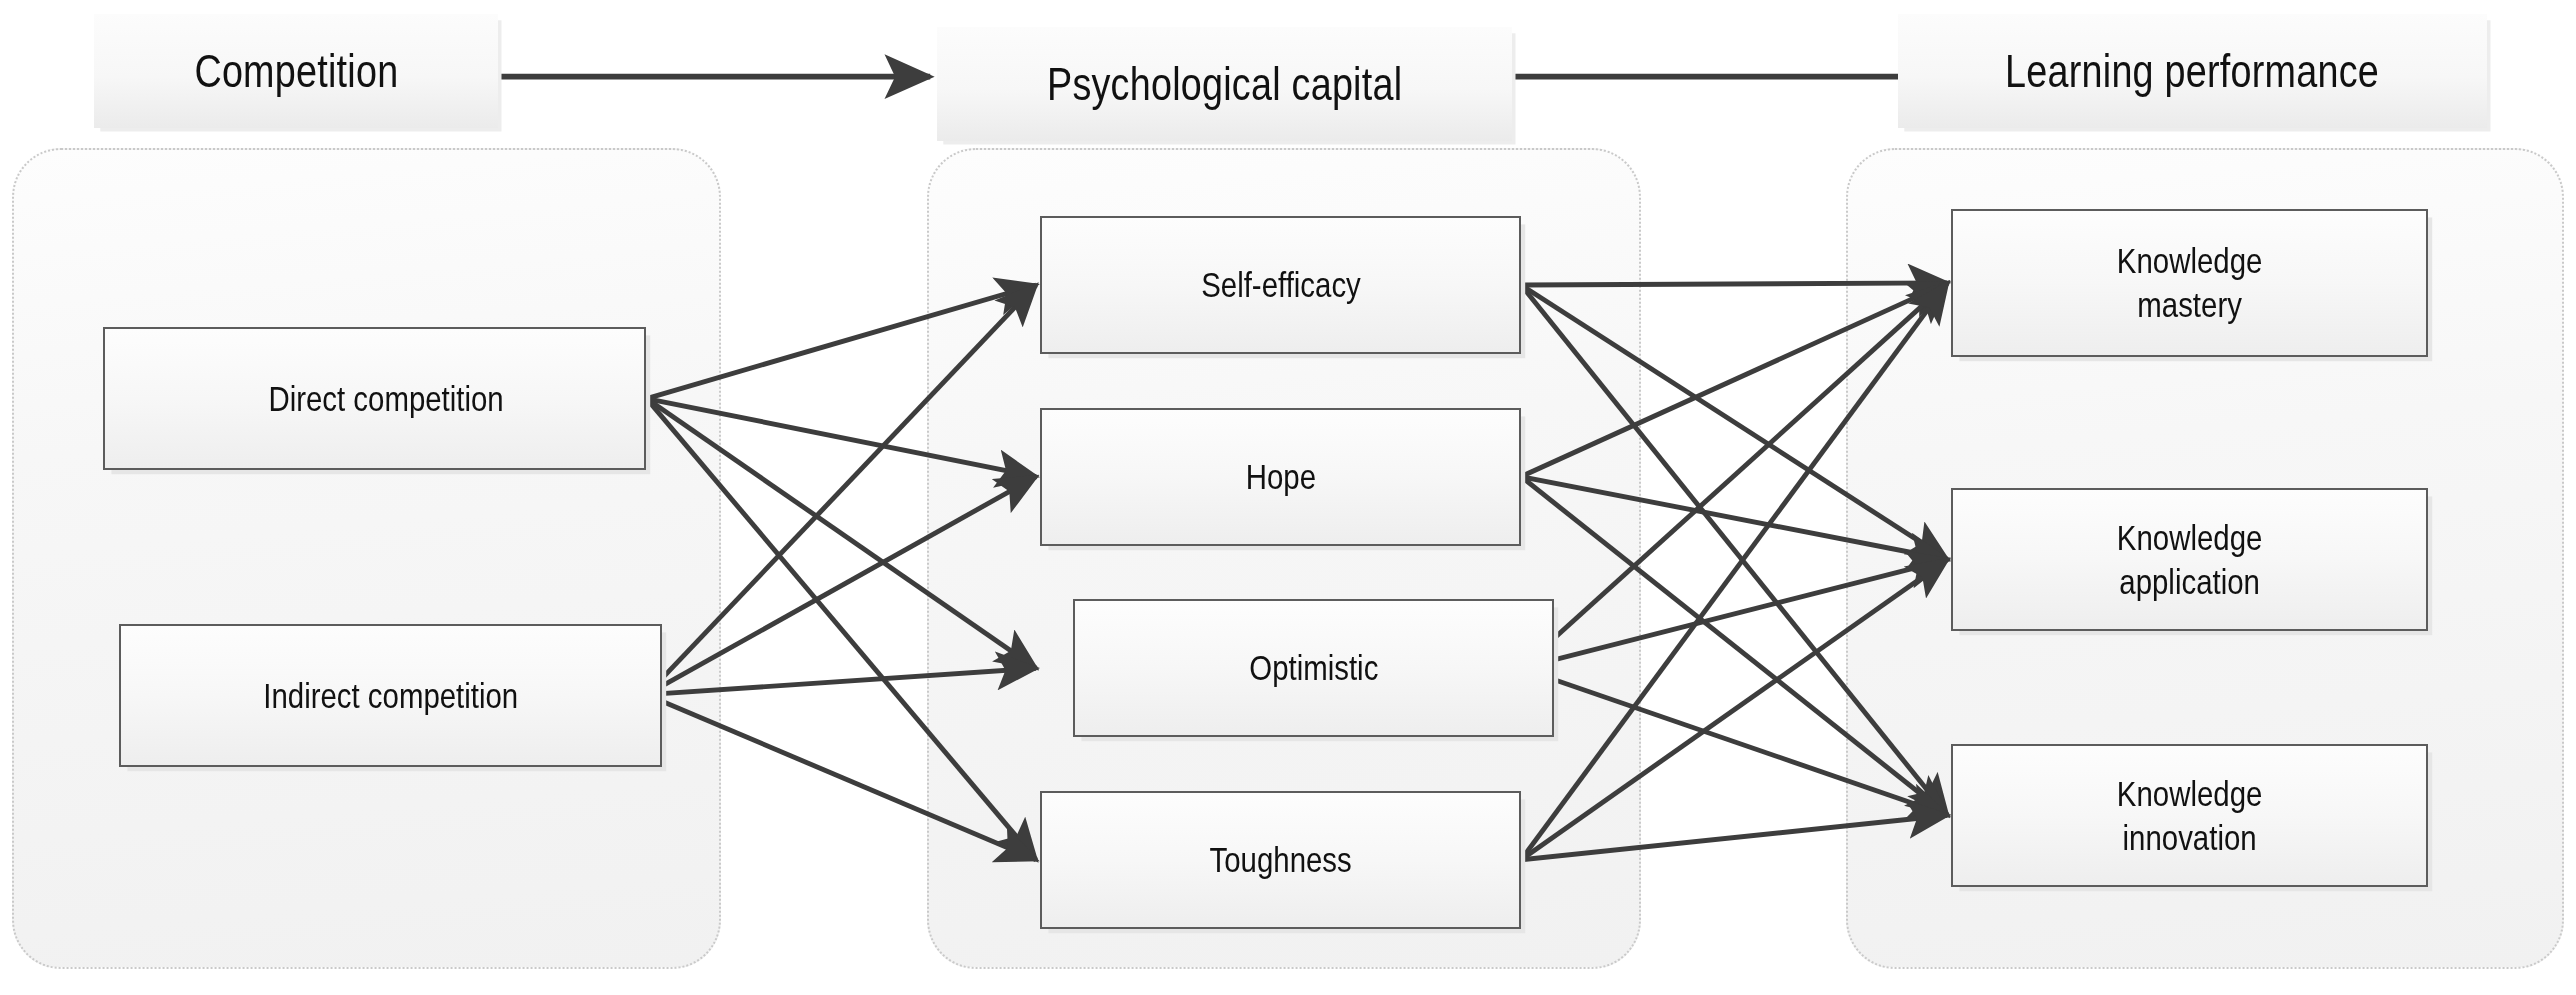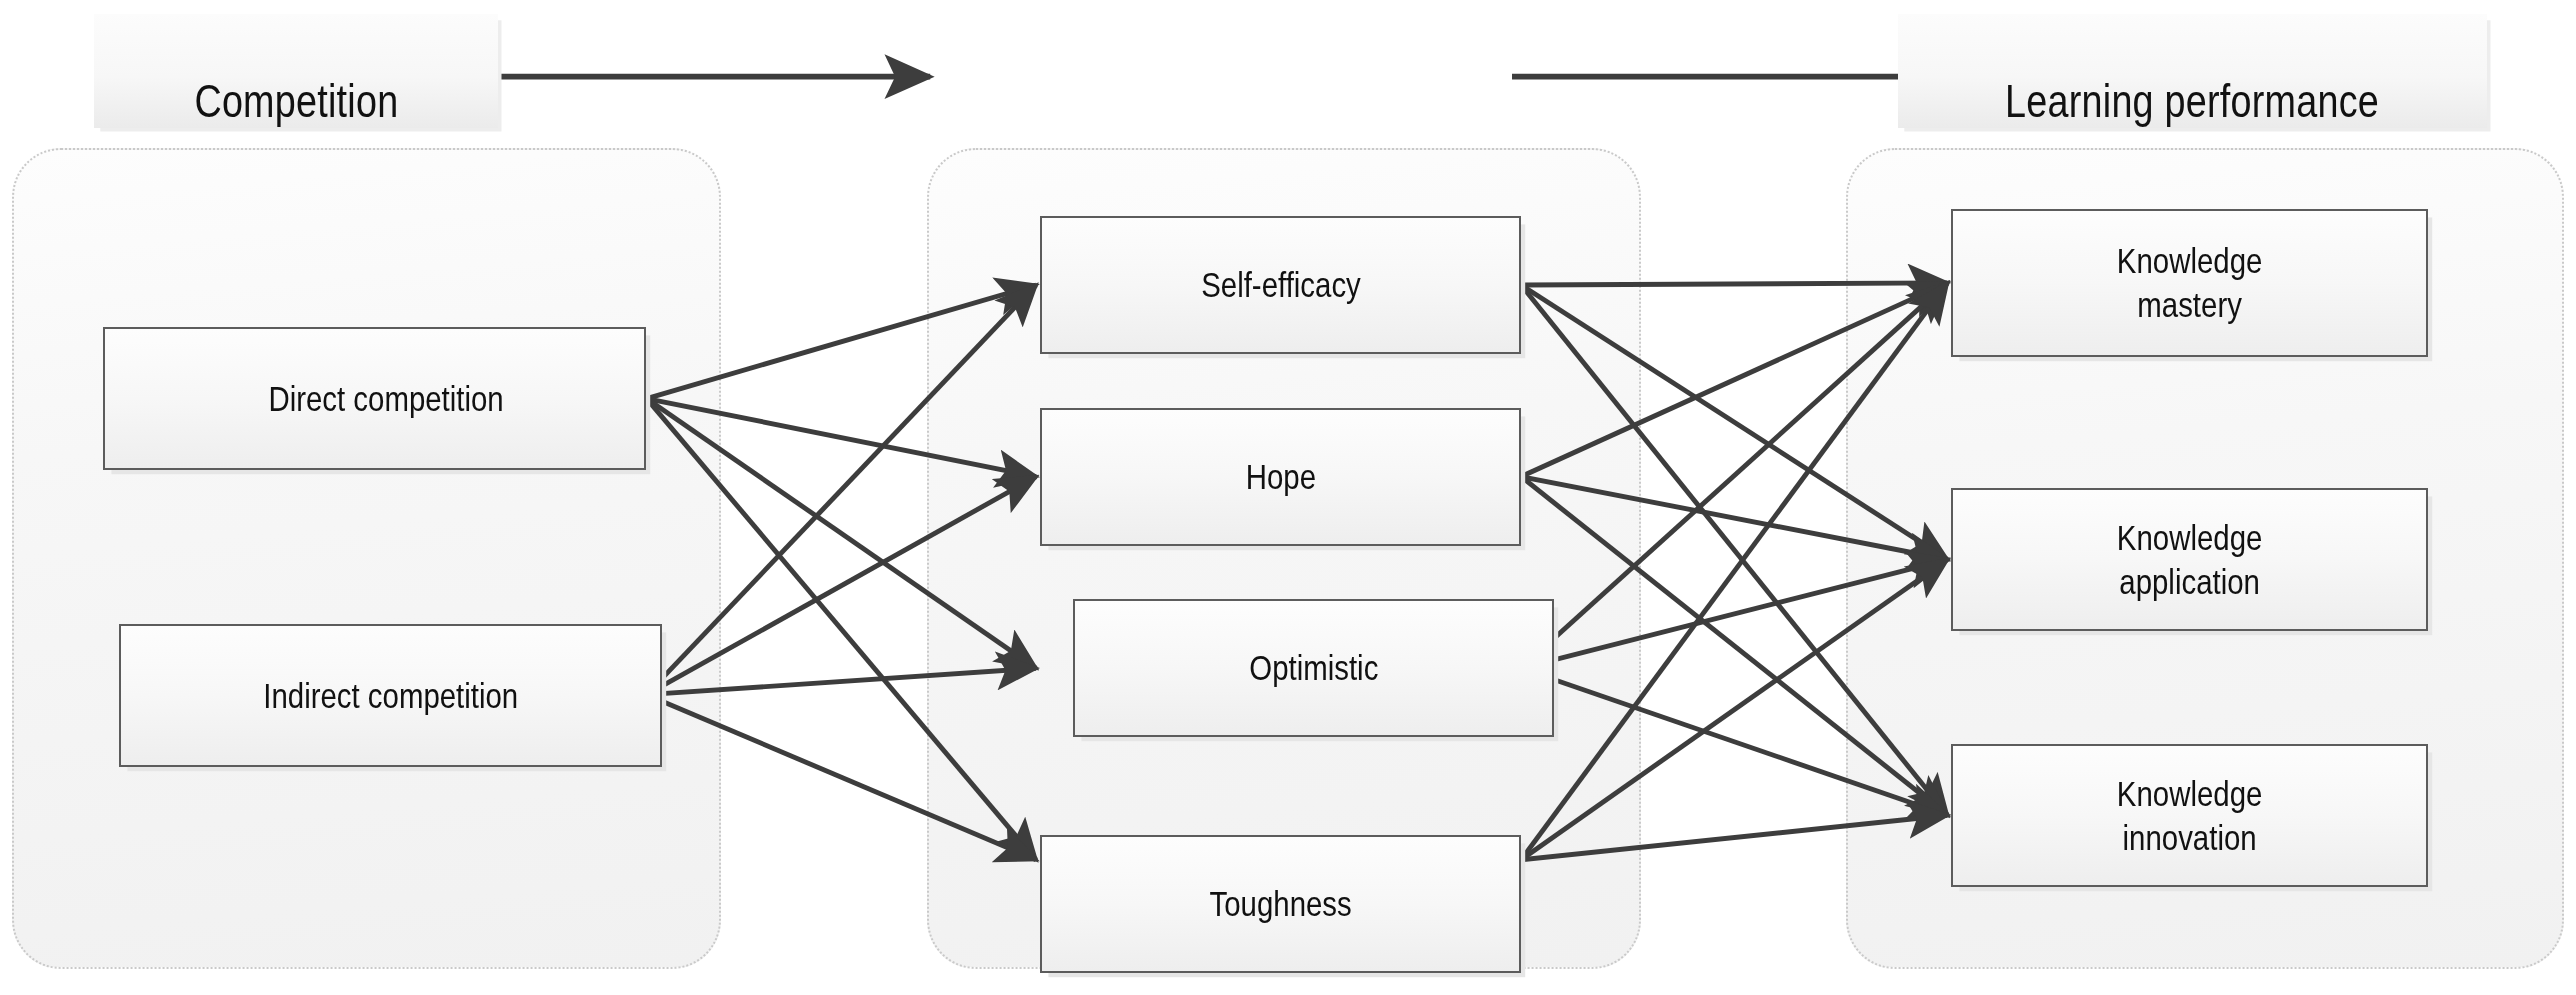--- a/index.html
+++ b/index.html
@@ -20,21 +20,21 @@
     border-radius:49px;
     background:linear-gradient(175deg,#fdfdfd 0%,#f7f7f7 35%,#f1f1f1 100%);
     box-sizing:border-box;
   }
 
   
   .header-pill{
     position:absolute;
     background:linear-gradient(180deg,#fcfcfc 0%,#f7f7f7 55%,#ebebeb 100%);
     box-shadow:4.9px 4.9px 0 -1.4px #ededed;
-    display:flex;align-items:flex-end;justify-content:center;
+    display:flex;align-items:center;justify-content:center;
     box-sizing:border-box;
   }
   .header-pill .txt{
     font-family:"Liberation Sans Narrow","Liberation Sans","DejaVu Sans Condensed",sans-serif;
     font-stretch:condensed;
     font-size:46px;
     color:#111;
     letter-spacing:0.3px;
     white-space:nowrap;
     transform:scaleX(0.82);
@@ -108,41 +108,44 @@
     <line x1="2183" y1="959" x2="2795" y2="803" marker-end="url(#ah)"></line>
     <line x1="2183" y1="959" x2="2795" y2="1170" marker-end="url(#ah)"></line>
     <line x1="2183" y1="1234" x2="2795" y2="406" marker-end="url(#ah)"></line>
     <line x1="2183" y1="1234" x2="2795" y2="803" marker-end="url(#ah)"></line>
     <line x1="2183" y1="1234" x2="2795" y2="1170" marker-end="url(#ah)"></line>
   </svg>
 
   <div class="header-pill" style="left:94px;top:14px;width:404px;height:114px;">
     <span class="txt">Competition</span>
   </div>
+  <div class="header-pill" style="left:937px;top:26.5px;width:575px;height:114px;">
+    <span class="txt">Psychological capital</span>
+  </div>
   <div class="header-pill" style="left:1898px;top:14px;width:589px;height:114px;">
     <span class="txt">Learning performance</span>
   </div>
 
   <div class="node" style="left:103px;top:327px;width:543px;height:143px;padding-left:24px;">
     <span class="txt">Direct competition</span>
   </div>
   <div class="node" style="left:103px;top:624px;width:543px;height:143px;margin-left:16px;">
     <span class="txt">Indirect competition</span>
   </div>
 
   <div class="node" style="left:1040px;top:216px;width:481px;height:138px;">
     <span class="txt">Self-efficacy</span>
   </div>
   <div class="node" style="left:1040px;top:408px;width:481px;height:138px;">
     <span class="txt">Hope</span>
   </div>
   <div class="node" style="left:1073px;top:599px;width:481px;height:138px;">
     <span class="txt">Optimistic</span>
   </div>
-  <div class="node" style="left:1040px;top:791px;width:481px;height:138px;margin-top:44px;">
+  <div class="node" style="left:1040px;top:791px;width:481px;height:138px;">
     <span class="txt">Toughness</span>
   </div>
 
   <div class="node" style="left:1951px;top:209px;width:477px;height:148px;">
     <span class="txt">Knowledge
 mastery</span>
   </div>
   <div class="node" style="left:1951px;top:488px;width:477px;height:143px;">
     <span class="txt">Knowledge
 application</span>

